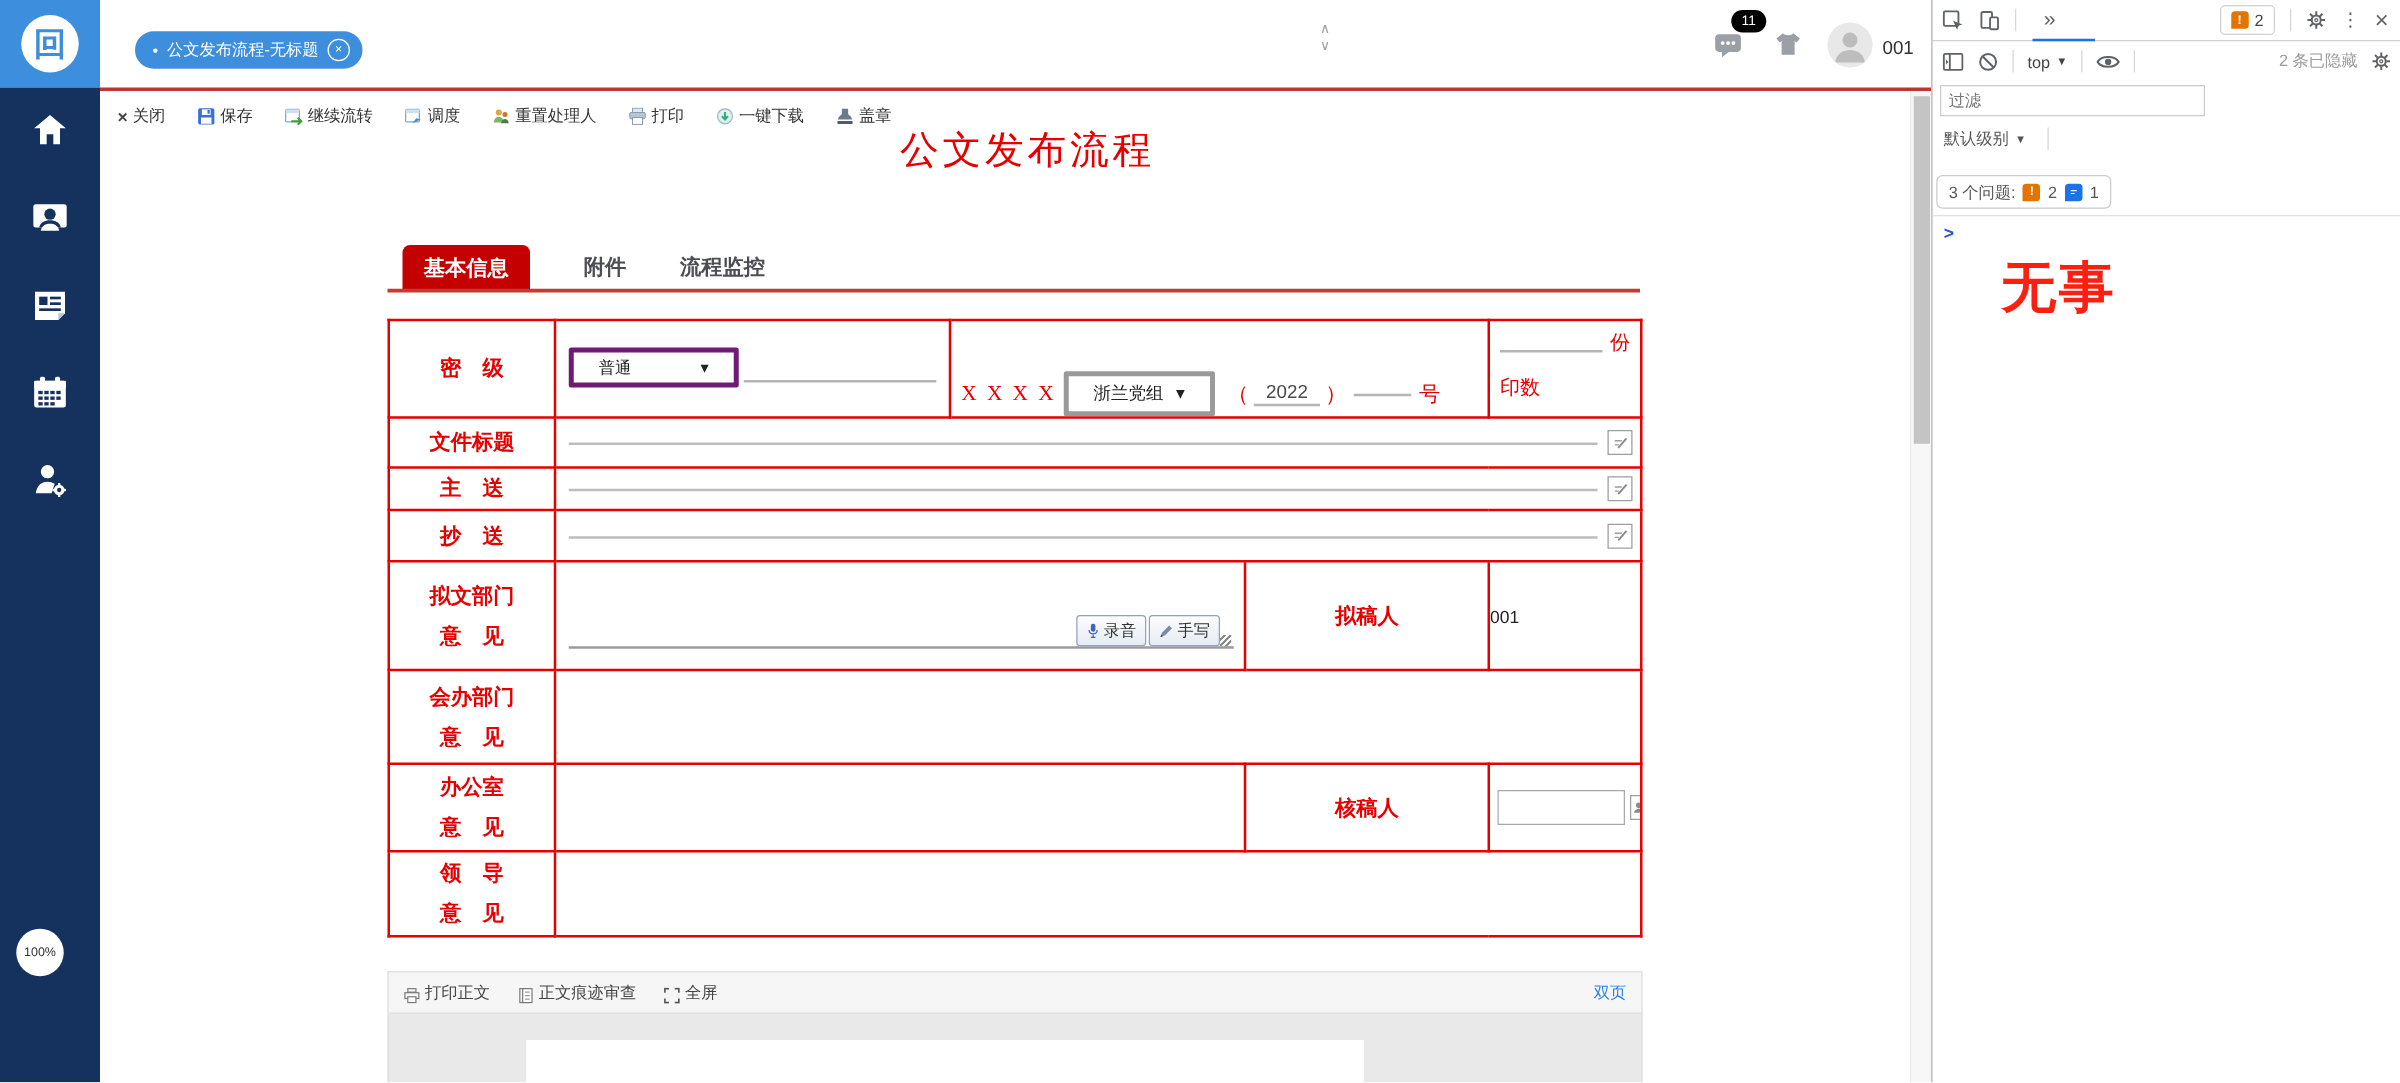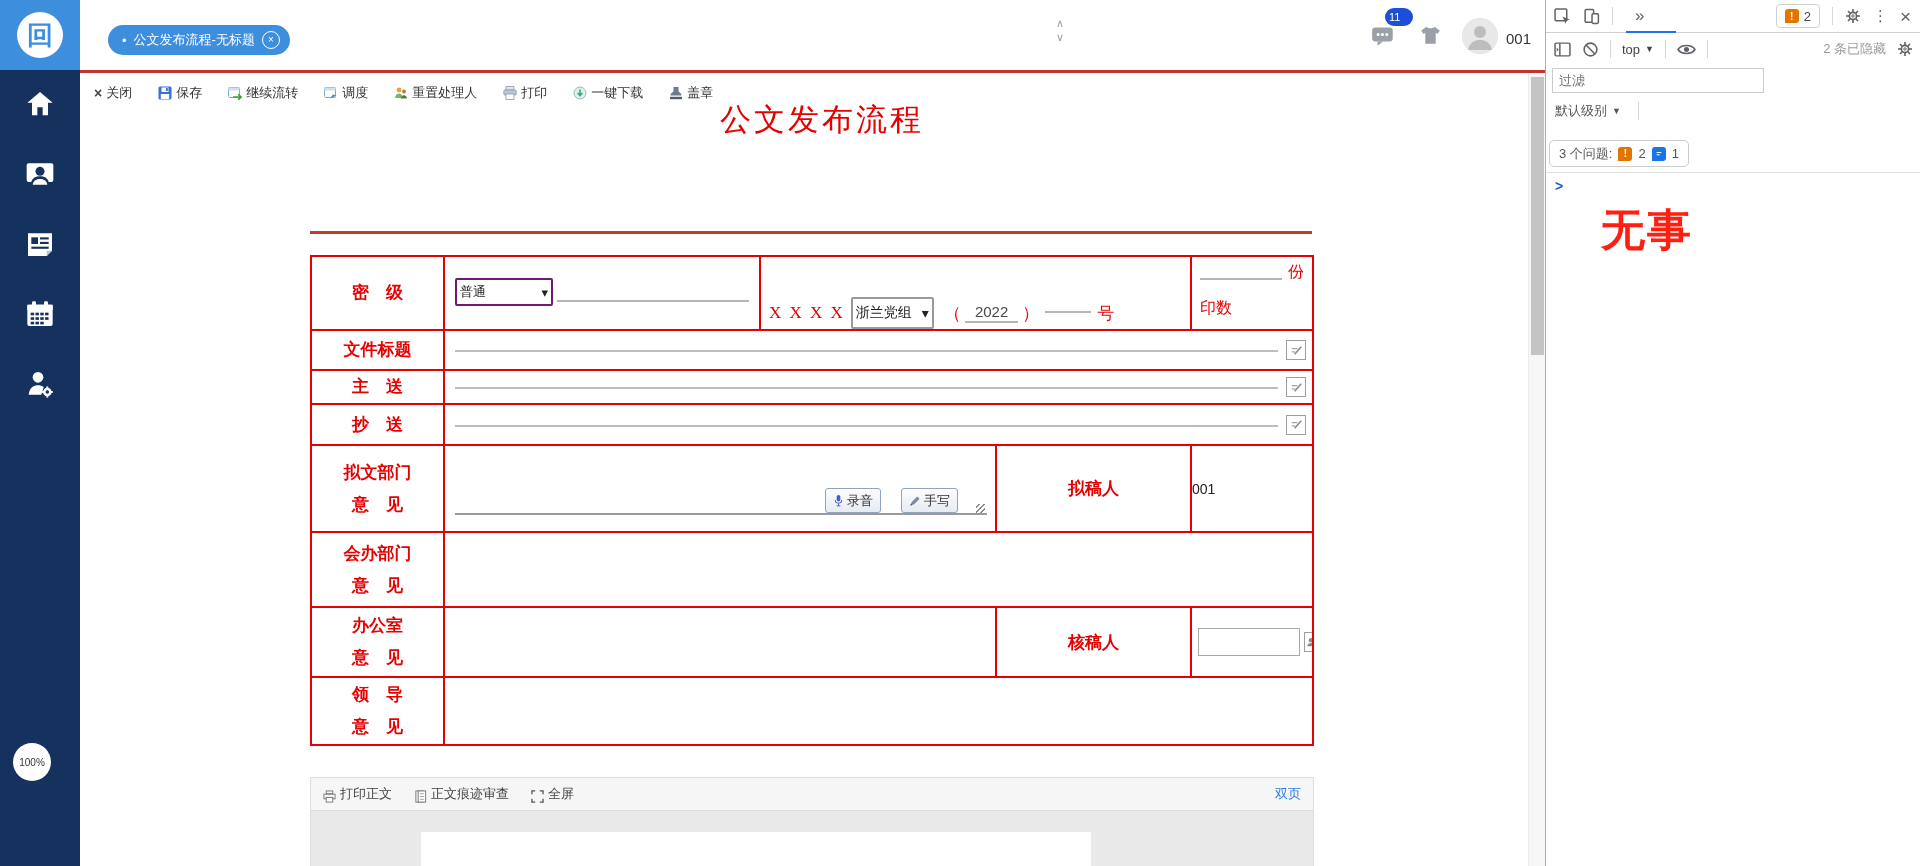--- a/index.html
+++ b/index.html
@@ -23,22 +23,22 @@
            display:flex;align-items:center;padding:0 10px 0 14px;gap:7px;font-size:13px;cursor:pointer;}
   .tab-close{width:16px;height:16px;border:1.5px solid #fff;border-radius:50%;display:flex;align-items:center;justify-content:center;
              font-size:10px;line-height:1;}
   .hdr-chevrons{position:absolute;left:972px;top:16px;width:16px;height:36px;display:flex;flex-direction:column;align-items:center;
                 color:#9aa0a6;font-size:11px;line-height:14px;cursor:pointer;}
   .search-pill{position:absolute;left:998px;top:15px;width:271px;height:30px;border:1px solid #ccc;border-radius:16px;
                display:flex;align-items:center;padding:0 10px 0 16px;}
   .search-pill input{border:none;outline:none;flex:1;font-size:13px;color:#333;background:transparent;font-family:inherit;}
   .search-pill input::placeholder{color:#9aa0a6;}
   .hdr-ic{position:absolute;top:22px;width:26px;height:26px;cursor:pointer;}
-  .badge{position:absolute;left:1305px;top:8px;min-width:20px;height:18px;background:#1d4ed8;color:#fff;border-radius:9px;
-         font-size:11px;display:flex;align-items:center;padding:0 4px;}
+  .badge{position:absolute;left:1305px;top:8px;min-width:20px;height:18px;background:#000000;color:#fff;border-radius:9px;
+         font-size:11px;display:flex;align-items:center;justify-content:center;padding:0 4px;}
   .avatar{position:absolute;left:1382px;top:18px;width:36px;height:36px;border-radius:50%;background:#e4e4e4;overflow:hidden;cursor:pointer;}
   .username{position:absolute;left:1426px;top:30px;font-size:15px;color:#333;}
 
   
   .main{left:80px;top:73px;width:1448px;height:793px;background:#fff;overflow:hidden;}
   .m-toolbar{position:absolute;left:14px;top:11px;display:flex;align-items:center;gap:26px;}
   .tb-item{display:flex;align-items:center;gap:4px;cursor:pointer;color:#333;font-size:13px;}
   .x-glyph{font-weight:bold;color:#444;font-size:14px;}
   .page-title{position:absolute;left:12px;top:26px;width:1460px;text-align:center;color:#e60000;font-size:31px;
               font-family:"Liberation Serif","DejaVu Serif",serif;letter-spacing:3px;}
@@ -46,39 +46,39 @@
   .tab{font-family:"Liberation Serif",serif;font-weight:bold;font-size:17px;cursor:pointer;}
   .tab.active{background:#c40000;color:#fff;border-radius:6px 6px 0 0;width:102px;height:37px;display:flex;align-items:center;justify-content:center;}
   .tab.plain{color:#4d4d55;margin-left:43px;padding-bottom:8px;}
   .tabs-underline{position:absolute;left:230px;top:158px;width:1002px;height:3px;background:#c33b32;}
 
   
   table.doc{position:absolute;left:230px;top:182px;border-collapse:collapse;table-layout:fixed;width:1002px;}
   table.doc td{border:2px solid #e60000;padding:0;vertical-align:middle;overflow:hidden;}
   td.lbl{color:#e60000;font-family:"Liberation Serif",serif;font-weight:bold;font-size:17px;text-align:center;line-height:1.9;}
   .uline{border-bottom:2px solid #b5b5b5;height:0;}
-  .fsel{display:inline-flex;align-items:center;justify-content:space-between;background:#fff;border:2px solid #701a75;
-        border-radius:2px;height:24px;padding:0 3px;font-size:13px;color:#222;cursor:pointer;gap:10px;}
+  .fsel{display:inline-flex;align-items:center;justify-content:space-between;background:#fff;border:4px solid #701a75;
+        border-radius:2px;height:24px;padding:0 20px;font-size:13px;color:#222;cursor:pointer;gap:10px;}
   .cell-secrecy-in{display:flex;align-items:flex-end;gap:4px;padding:8px 10px 14px 10px;}
   .cell-secrecy-in .fsel{width:88px;margin-bottom:-4px;}
   .cell-secrecy-in .uline{flex:1;margin-bottom:0;}
   .docnum{display:flex;align-items:center;padding:0 8px;color:#e60000;font-size:17px;font-family:"Liberation Serif",serif;margin-top:40px;}
   .docnum .xs{letter-spacing:2px;margin-right:6px;}
   .docnum .fsel{height:28px;font-size:14px;border-color:#9a9a9a;}
   .docnum .yr{color:#4a4a4a;font-size:15px;border-bottom:2px solid #b5b5b5;padding:0 10px 1px;margin:0 4px;font-family:"Liberation Sans",sans-serif;}
   .docnum .blank{width:46px;border-bottom:2px solid #b5b5b5;height:0;align-self:flex-end;margin:0 6px 16px;}
   .cnt-cell{position:relative;height:100%;color:#e60000;font-family:"Liberation Serif",serif;font-size:16px;}
   .cnt-top{position:absolute;left:8px;top:5px;}
   .cnt-bottom{position:absolute;left:8px;right:8px;bottom:10px;display:flex;align-items:flex-end;gap:6px;}
   .cnt-bottom .uline{flex:1;margin-bottom:3px;}
   .line-cell{display:flex;align-items:center;padding:0 6px 0 10px;}
   .line-cell .uline{flex:1;align-self:flex-end;margin-bottom:8px;margin-right:8px;border-bottom-color:#bdbdbd;}
   .op-cell{position:relative;}
   .op-line{position:absolute;left:10px;right:8px;bottom:16px;border-bottom:2px solid #9a9a9a;}
-  .op-btns{position:absolute;right:10px;bottom:18px;display:flex;gap:20px;align-items:center;}
+  .op-btns{position:absolute;right:10px;bottom:18px;display:flex;gap:2px;align-items:center;}
   .mini-btn{display:flex;align-items:center;gap:3px;border:1px solid #8fa4bf;border-radius:3px;background:linear-gradient(#fdfdfd,#e6ebf3);
             height:23px;padding:0 7px;font-size:13px;color:#333;cursor:pointer;}
   .grip{width:9px;height:9px;margin-left:-2px;background:
         repeating-linear-gradient(135deg,transparent 0 2px,#8a8a8a 2px 3.5px);align-self:flex-end;}
   td.red-mid{color:#e60000;font-family:"Liberation Serif",serif;font-weight:bold;font-size:17px;text-align:center;}
   .val-cell{padding-left:10px;font-size:14px;color:#222;}
   .rev-cell{display:flex;align-items:center;gap:4px;padding:0 6px;}
   .rev-cell input{width:96px;height:24px;border:1px solid #a9a9a9;outline:none;font-family:inherit;}
   .sq-icon{width:18px;height:18px;border:1px solid #9e9e9e;background:#fff;display:flex;align-items:center;justify-content:center;cursor:pointer;}
 
@@ -307,20 +307,25 @@
               <path d="M4.5 1 H9.5 V5 C9.5 6.2 12.5 6.8 12.5 9.5 H1.5 C1.5 6.8 4.5 6.2 4.5 5 Z" fill="#6b7a8d"></path>
               <rect x="1" y="10.8" width="12" height="2.4" fill="#4e5c6e"></rect>
             </svg>
           </span>
         <span>盖章</span>
       </div>
     </div>
 
     <div class="page-title">公文发布流程</div>
 
+    <div class="tabs">
+      <div class="tab active">基本信息</div>
+      <div class="tab plain">附件</div>
+      <div class="tab plain">流程监控</div>
+    </div>
     <div class="tabs-underline"></div>
 
     <table class="doc">
       <colgroup>
           <col style="width:133px">
           <col style="width:316px">
           <col style="width:236px">
           <col style="width:195px">
           <col style="width:122px">
         </colgroup>

